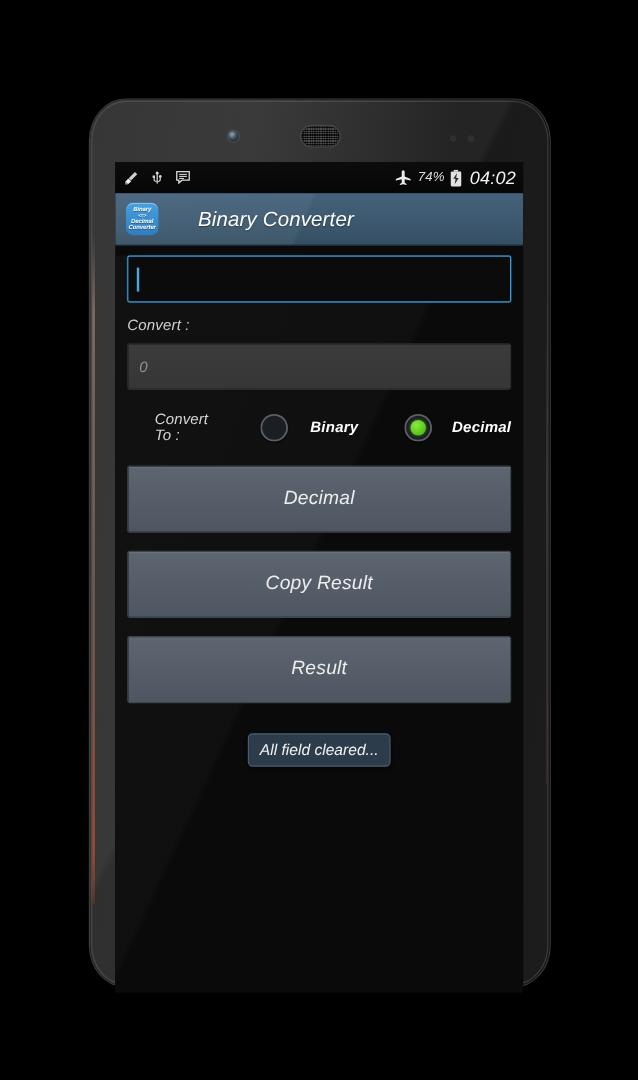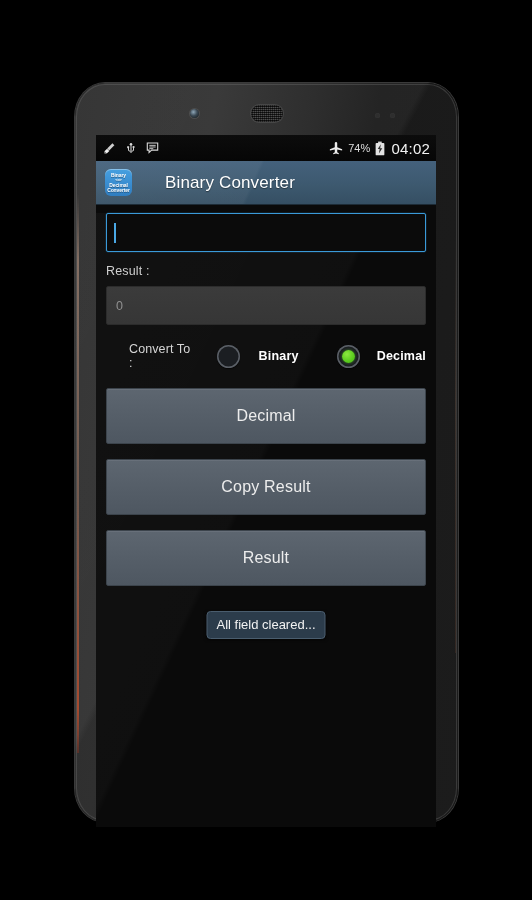--- a/index.html
+++ b/index.html
@@ -10,20 +10,21 @@
     background: #000000;
     overflow: hidden;
     font-family: "Liberation Sans", sans-serif;
   }
 
   #stage {
     position: relative;
     width: 532px;
     height: 868px;
     background: #000000;
+    font-style: italic;
   }
 
   
   .phone-body {
     position: absolute;
     left: 75px;
     top: 83px;
     width: 383px;
     height: 739px;
     border-radius: 30px / 34px;
@@ -417,21 +418,21 @@
       </div>
 
       <div class="content">
 
 
         <div class="input-box">
           <span class="caret"></span>
           <span></span>
         </div>
 
-        <div class="field-label lbl-result">Result :</div>
+        <div class="field-label lbl-result">Convert :</div>
 
         <div class="result-box">
           <span class="result-hint">0</span>
         </div>
 
         <div class="radio-row">
           <span class="radio-label-lead">Convert To :</span>
 
           <span class="radio rb-binary">
             <span class="dot"></span>

